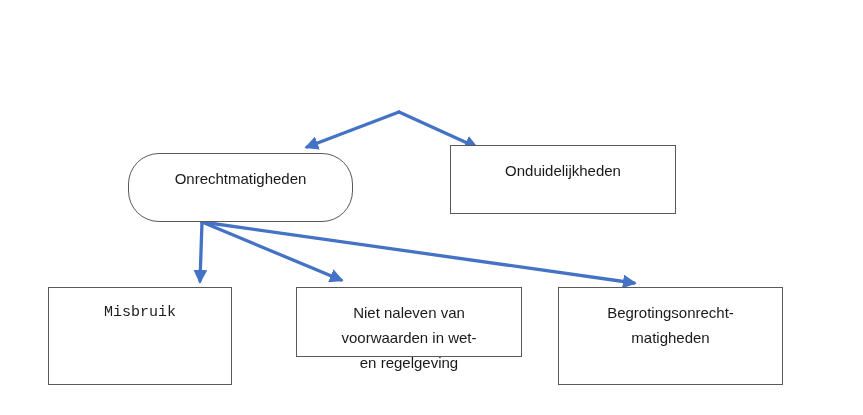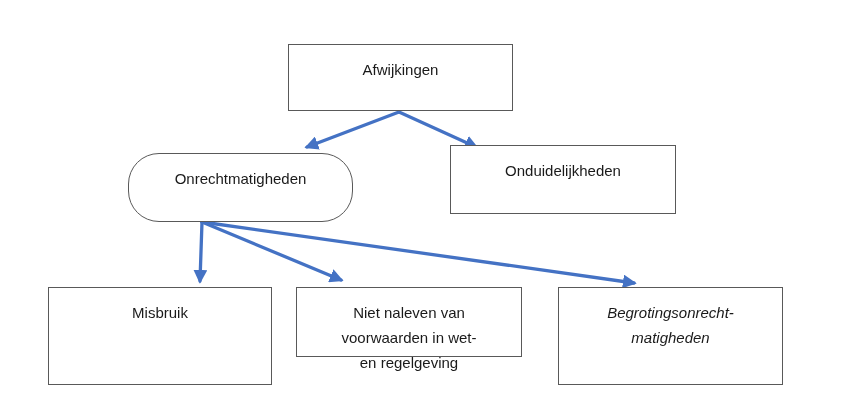--- a/index.html
+++ b/index.html
@@ -23,23 +23,23 @@
     text-align: center;
     font-size: 15px;
     line-height: 25px;
     color: #1a1a1a;
     padding-top: 12px;
     white-space: pre-line;
   }
   .node-afwijkingen        { left: 288px; top: 44px;  width: 225px; height: 67px; }
   .node-onrechtmatigheden  { left: 128px; top: 153px; width: 225px; height: 69px; border-radius: 31px; }
   .node-onduidelijkheden   { left: 450px; top: 145px; width: 226px; height: 69px; }
-  .node-misbruik           { left: 48px;  top: 287px; width: 224px; height: 98px; }
+  .node-misbruik           { left: 48px;  top: 287px; width: 184px; height: 98px; font-family: Liberation Mono, monospace; }
   .node-niet-naleven       { left: 296px; top: 287px; width: 226px; height: 70px; }
-  .node-begrotings         { left: 558px; top: 287px; width: 225px; height: 98px; font-style: italic; }
+  .node-begrotings         { left: 558px; top: 287px; width: 225px; height: 98px; }
   .edges-layer {
     position: absolute;
     left: 0;
     top: 0;
     width: 863px;
     height: 415px;
     pointer-events: none;
   }
 </style>
 </head>
@@ -55,21 +55,20 @@
     </defs>
     <g stroke="#4472C4" stroke-width="3.3" fill="none" stroke-linecap="round">
       <line x1="399" y1="112" x2="307" y2="147" marker-end="url(#arrowhead)"></line>
       <line x1="399" y1="112" x2="476" y2="147" marker-end="url(#arrowhead)"></line>
       <line x1="202" y1="222" x2="200" y2="281" marker-end="url(#arrowhead)"></line>
       <line x1="202" y1="222" x2="341" y2="280" marker-end="url(#arrowhead)"></line>
       <line x1="202" y1="222" x2="634" y2="283" marker-end="url(#arrowhead)"></line>
     </g>
   </svg>
 
-  <div class="node node-afwijkingen">Afwijkingen</div>
 
   <div class="node node-onrechtmatigheden">Onrechtmatigheden</div>
 
   <div class="node node-onduidelijkheden">Onduidelijkheden</div>
 
   <div class="node node-misbruik">Misbruik</div>
 
   <div class="node node-niet-naleven">Niet naleven van
 voorwaarden in wet-
 en regelgeving</div>

